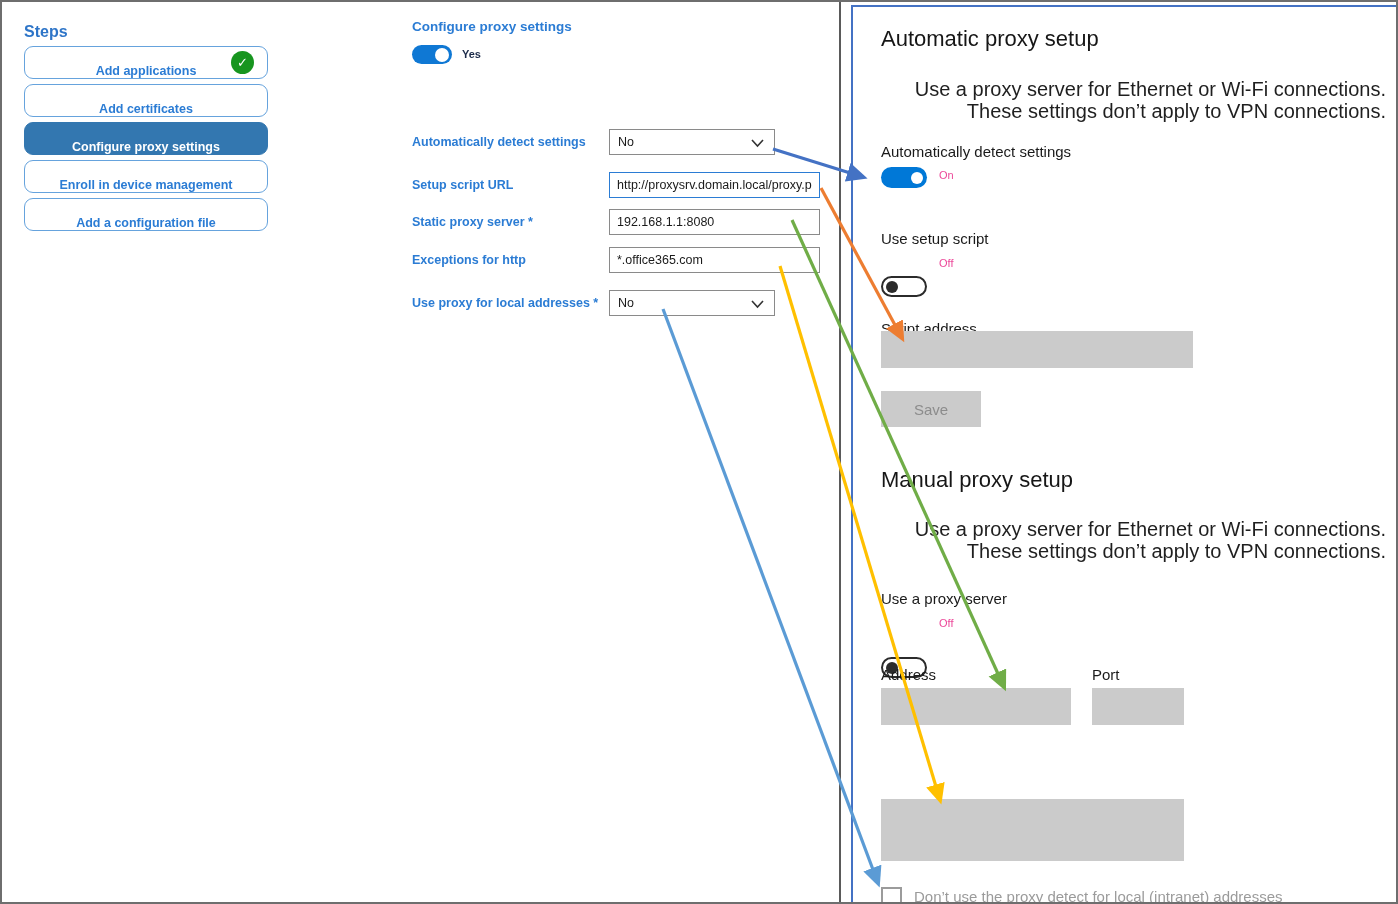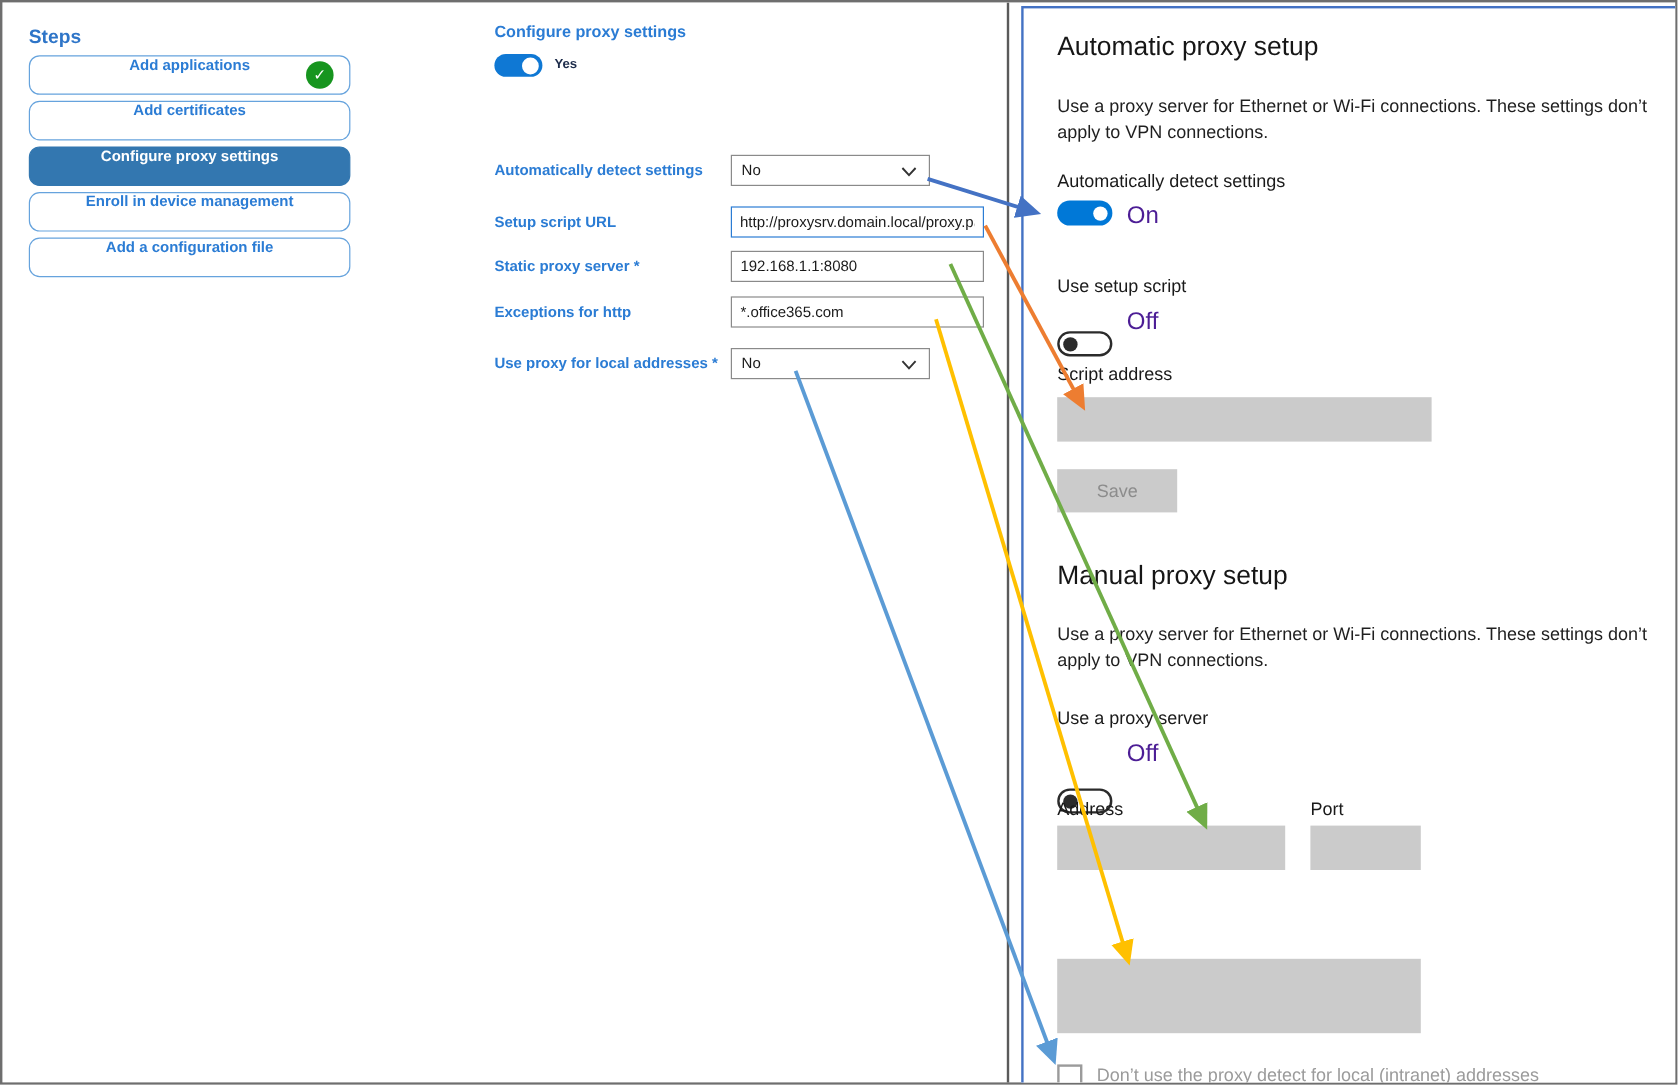--- a/index.html
+++ b/index.html
@@ -3,23 +3,23 @@
 <meta charset="utf-8">
 <style>
   * { margin:0; padding:0; box-sizing:border-box; }
   body { background:#e8e8e8; font-family:"Liberation Sans","DejaVu Sans",sans-serif; }
   .page { position:relative; width:1398px; height:904px; background:#ffffff;
           border:2px solid #6e6e6e; overflow:hidden; }
 
   
   .steps-title { position:absolute; left:22px; top:11px; font-size:16px; font-weight:bold; color:#2e75c8;margin-top:10px; }
   .steps-list { position:absolute; left:22px; top:44px; width:280px; display:flex; flex-direction:column; gap:5px; }
-  .step { position:relative; height:33px; width:268px; background:#fff; border:1.5px solid #66a3dd;
+  .step { position:relative; height:33px; width:244px; background:#fff; border:1.5px solid #66a3dd;
           border-radius:9px; color:#2b7cd4; font-size:12.5px; font-weight:600;
-          display:flex; align-items:flex-start; justify-content:center; cursor:pointer;
+          display:flex; align-items:flex-end; justify-content:center; cursor:pointer;
           font-family:inherit; }
   .step.selected { background:#3377b0; border-color:#3377b0; color:#ffffff; }
   .step-check { position:absolute; right:13px; top:4px; width:23px; height:23px; border-radius:50%;
           background:#17951f; color:#fff; font-size:13px; font-weight:bold;
           display:flex; align-items:center; justify-content:center; }
 
   
   .cfg-title { position:absolute; left:410px; top:17px; font-size:13.5px; font-weight:bold; color:#2b7cd4; }
   .mini-toggle { position:absolute; left:410px; top:43px; width:40px; height:19px; border-radius:10px;
           background:#0f78d4; cursor:pointer; }
@@ -37,29 +37,29 @@
   .dropdown .chev { position:absolute; right:10px; top:9px; }
 
   
   .vsep { position:absolute; left:837px; top:0; width:2px; height:904px; background:#5a5a5a; }
   .callout { position:absolute; left:849px; top:3px; width:560px; height:912px;
           border:2px solid #4472c4; background:#fff; }
 
   
   .rp-el { position:absolute; color:#1a1a1a; }
   .rp-h1 { font-size:22px; font-weight:400; color:#161616; }
-  .rp-p { font-size:15px; line-height:22px; color:#1f1f1f; }
+  .rp-p { font-size:20px; line-height:22px; color:#1f1f1f;text-align:right; }
   .rp-label { font-size:15px; }
   .win-toggle { width:46px; height:21px; border-radius:11px; cursor:pointer; }
   .win-toggle.on { background:#0078d7; }
   .win-toggle.on .knob { position:absolute; right:4px; top:4.5px; width:12px; height:12px; border-radius:50%; background:#fff; }
   .win-toggle.off { background:#fff; border:2px solid #2b2b2b; }
   .win-toggle.off .knob { position:absolute; left:3px; top:2.5px; width:12px; height:12px; border-radius:50%; background:#2b2b2b; }
   .win-toggle { position:relative; }
-  .toggle-state { font-size:20px; color:#4c1d95;text-align:center; }
+  .toggle-state { font-size:11px; color:#ec4899;text-align:center; }
   .gray-box { background:#cbcbcb; }
   .save-btn { width:100px; height:36px; background:#cbcbcb; border:none; color:#8c8c8c;
           font-size:15px; font-family:inherit; cursor:pointer; }
   .cb-box { width:21px; height:22px; border:2px solid #9b9b9b; background:#fff; cursor:pointer; }
   .cb-label { font-size:15px; color:#9b9b9b; }
 
   
   #arrows-svg { position:absolute; left:0; top:0; width:1398px; height:904px; z-index:20; pointer-events:none; }
 </style>
 </head>
@@ -140,21 +140,21 @@
         <span class="knob"></span>
       </div>
     <div class="rp-el toggle-state" style="left:86px; top:162px">On</div>
 
     <div class="rp-el rp-label" style="left:28px; top:223px">Use setup script</div>
     <div class="rp-el win-toggle off" style="left:28px; top:248px">
         <span class="knob"></span>
       </div>
     <div class="rp-el toggle-state" style="left:86px; top:250px">Off</div>
 
-    <div class="rp-el rp-label" style="left:28px; top:297px">Script address</div>
+    <div class="rp-el rp-label" style="left:28px; top:313px">Script address</div>
     <div class="rp-el gray-box" style="left:28px; top:324px; width:312px; height:37px"></div>
 
     <button class="rp-el save-btn" style="left:28px; top:384px">Save</button>
 
     <div class="rp-el rp-h1" style="left:28px; top:460px">Manual proxy setup</div>
     <div class="rp-el rp-p" style="left:28px; top:511px; width:505px">Use a proxy server for Ethernet or Wi-Fi connections. These settings don’t apply to VPN connections.</div>
 
     <div class="rp-el rp-label" style="left:28px; top:583px">Use a proxy server</div>
     <div class="rp-el win-toggle off" style="left:28px; top:608px">
         <span class="knob"></span>

